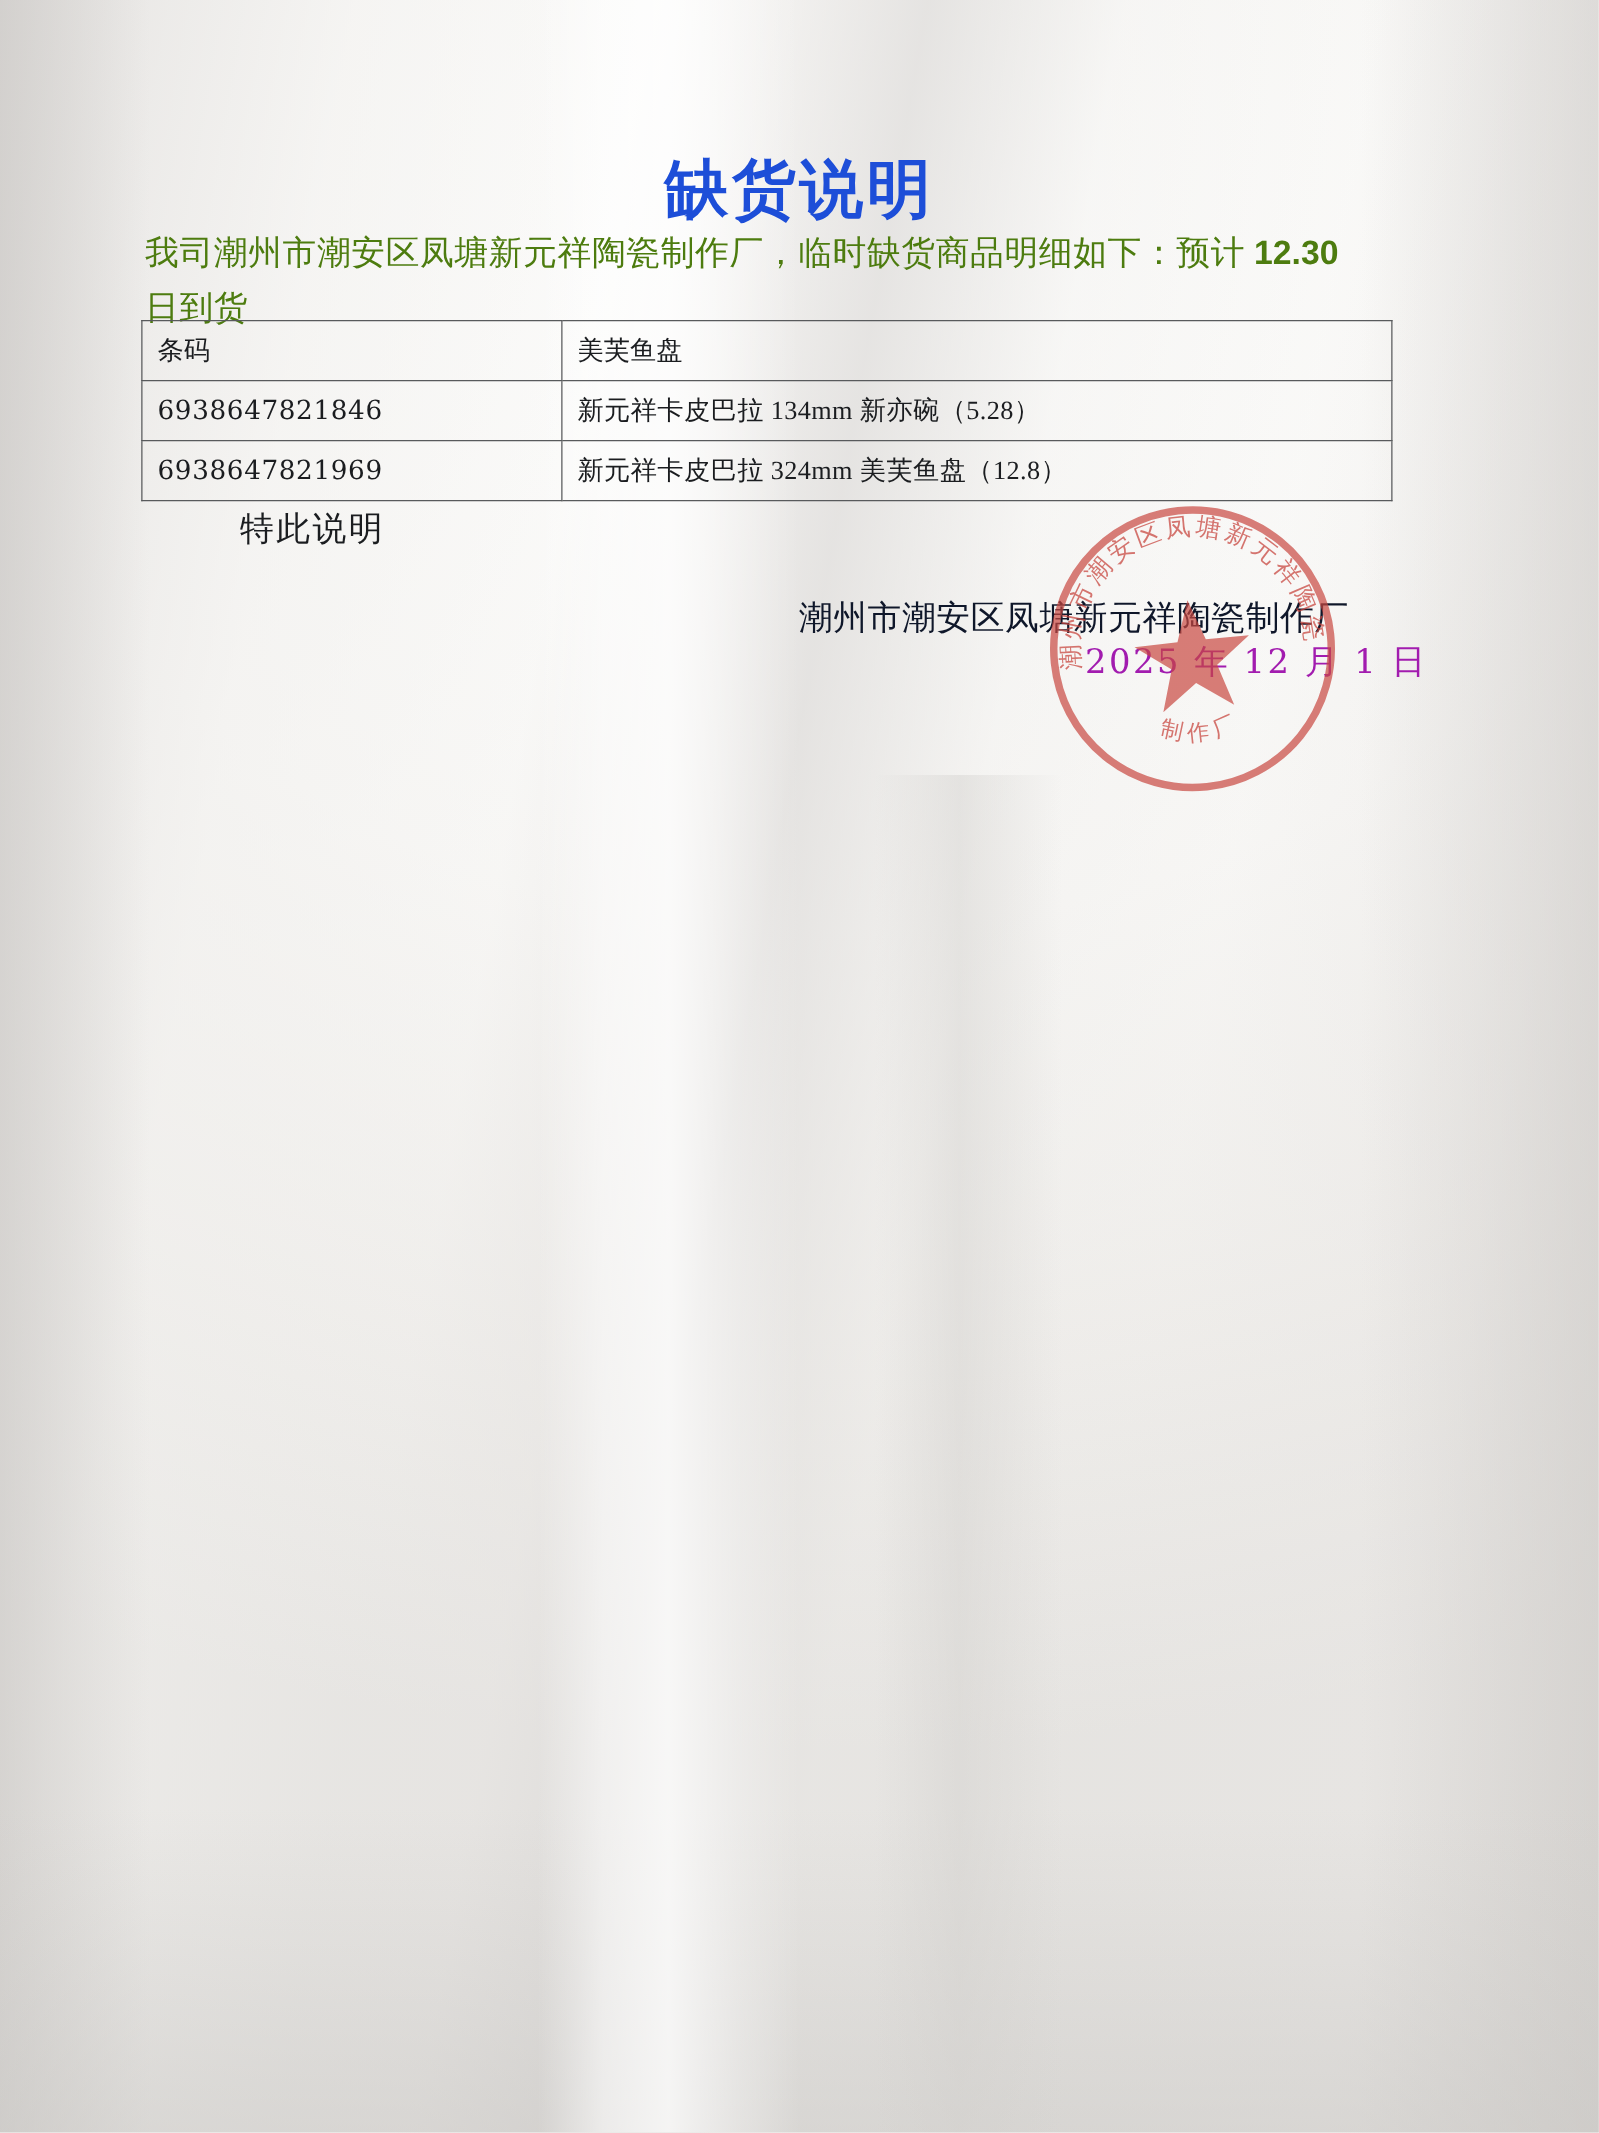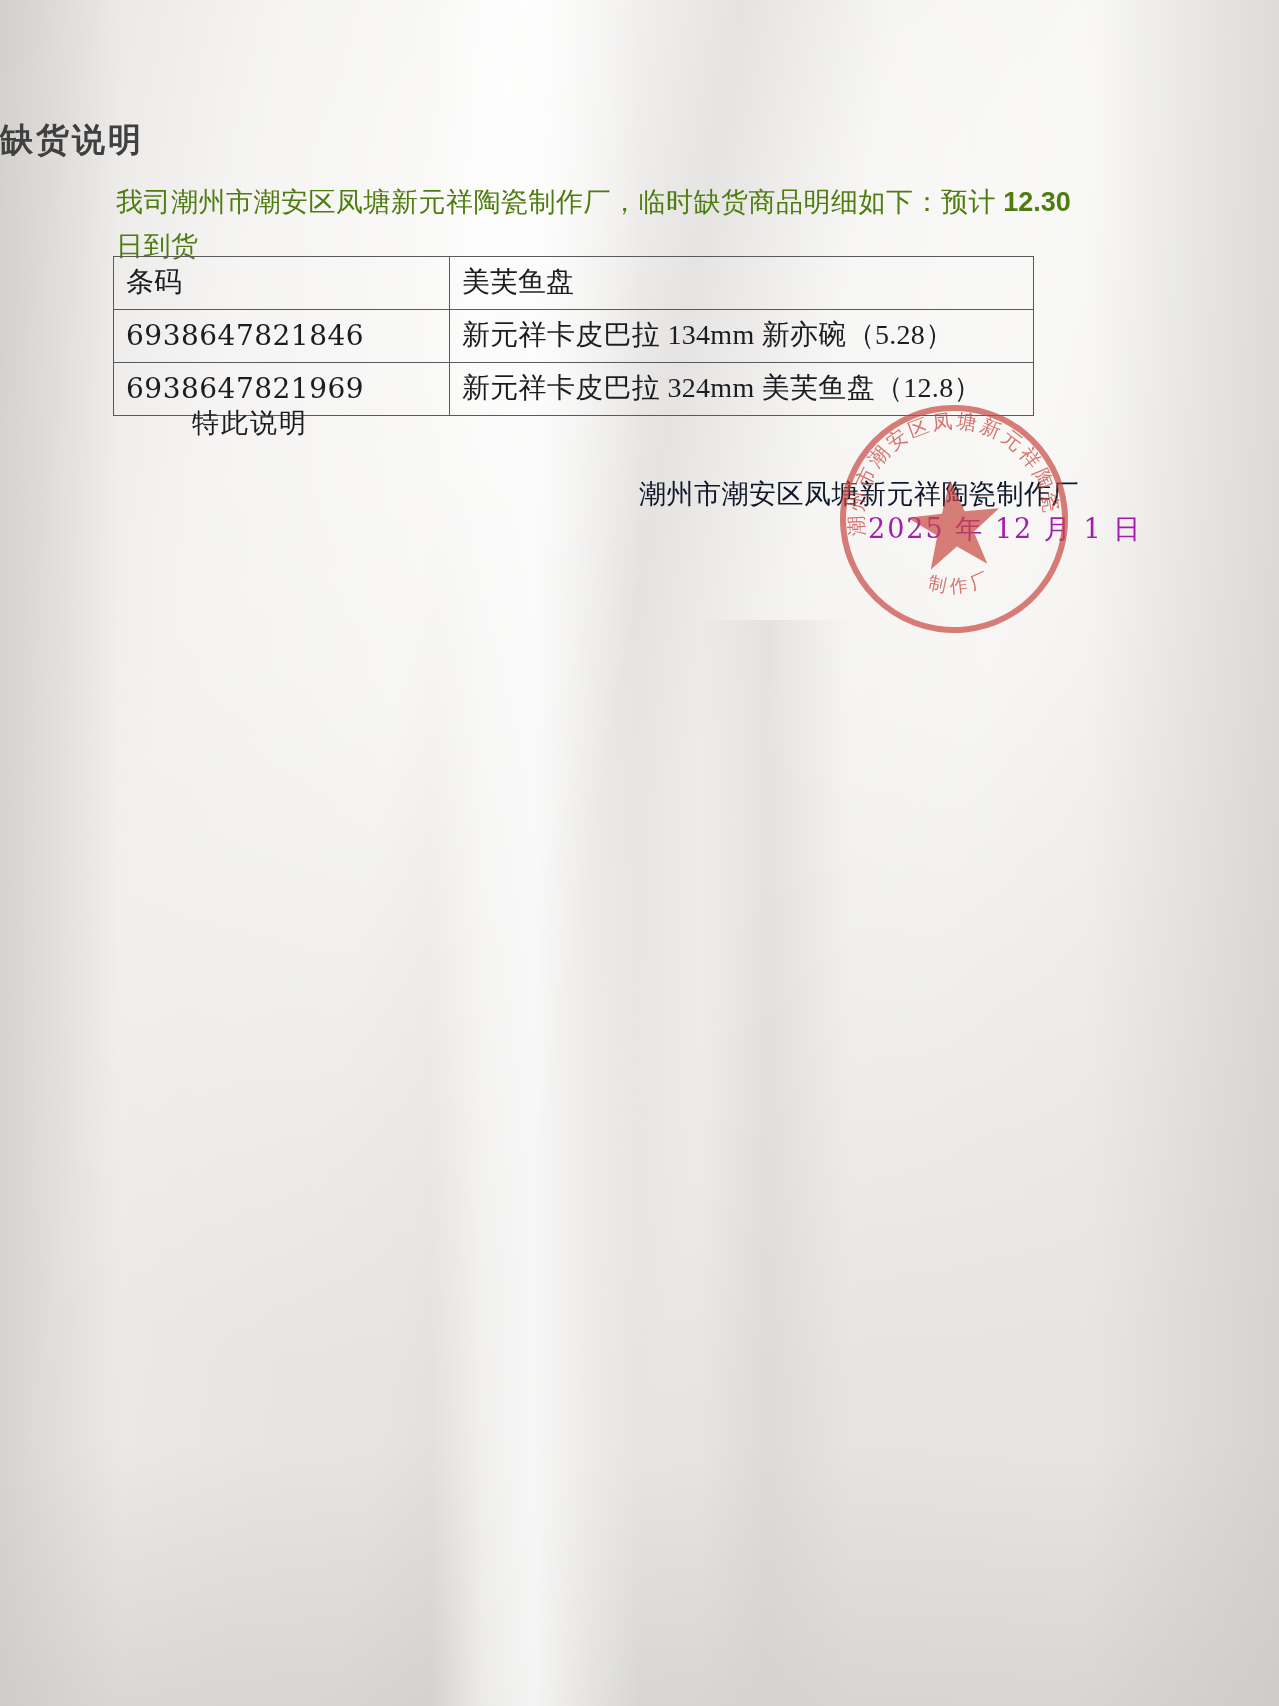--- a/index.html
+++ b/index.html
@@ -81,25 +81,25 @@
     position: absolute;
     inset: 0;
     color: #1a1a1a;
   }
 
   
   .doc-title {
     position: absolute;
     top: 118px;
     left: 0; right: 0;
-    text-align: left;
-    font-size: 33px;
+    text-align: center;
+    font-size: 51px;
     letter-spacing: 3px;
     font-weight: 700;
-    color: #404040;
+    color: #1d4ed8;
     font-family: "DejaVu Serif", "Liberation Serif", serif;
   }
 
   
   .intro {
     position: absolute;
     top: 180px;
     left: 116px;
     width: 980px;
     font-size: 27px;
@@ -111,23 +111,23 @@
     font-family: "Liberation Sans", sans-serif;
     font-weight: 700;
     letter-spacing: 0px;
   }
 
   
   table.items {
     position: absolute;
     top: 256px;
     left: 113px;
-    width: 921px;
+    width: 1001px;
     border-collapse: collapse;
-    font-size: 28px;
+    font-size: 21px;
   }
   table.items th,
   table.items td {
     border: 1px solid #585a5c;
     padding: 6px 10px 8px 12px;
     text-align: left;
     font-weight: normal;
     color: #1b1d20;
     height: 33px;
     vertical-align: middle;

